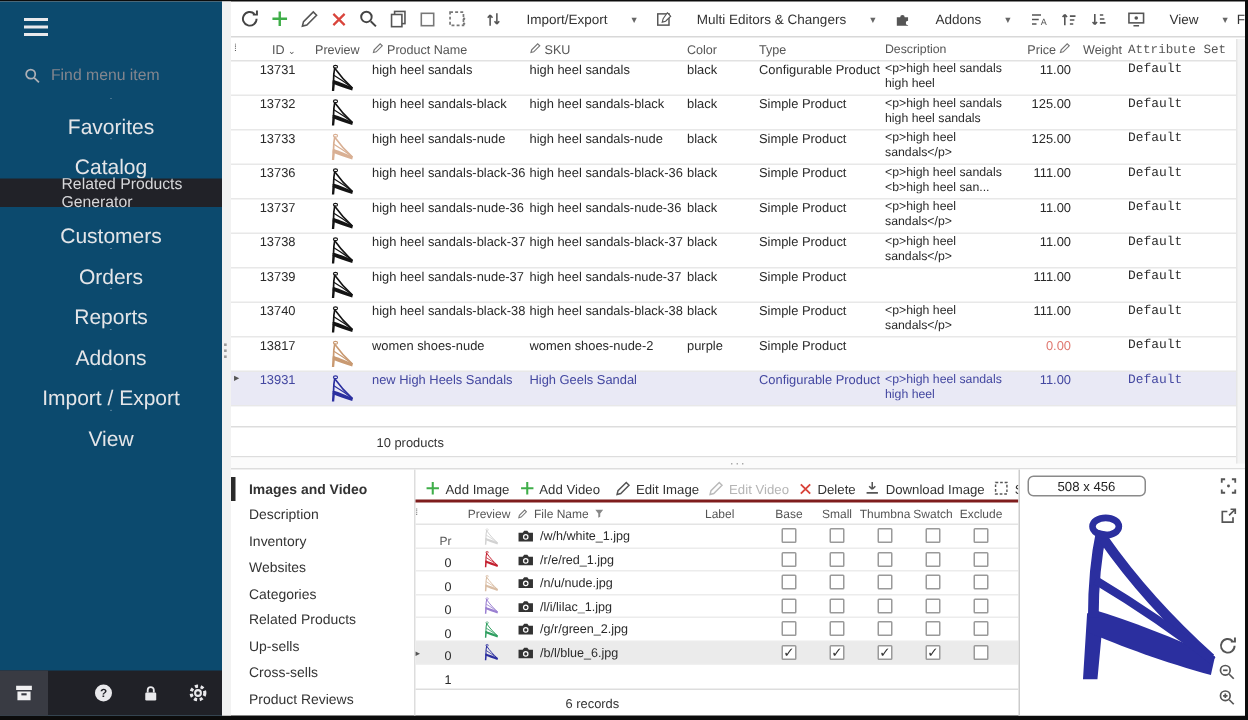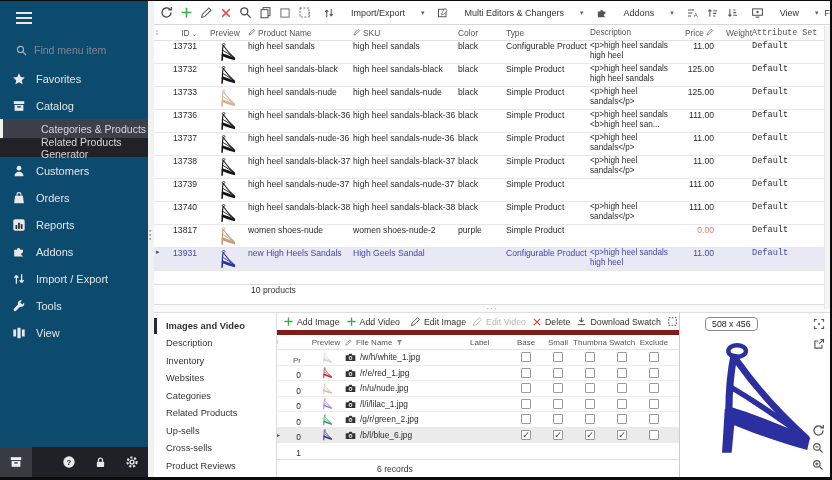--- a/index.html
+++ b/index.html
@@ -10,22 +10,22 @@
 .inner { position:relative; width:830px; height:476px; background:#fff; display:flex; }
 
 
 .sidebar { width:148px; background:#0c4a6e; color:#e4e5e8; flex:0 0 148px;
   position:relative; display:flex; flex-direction:column; }
 .burger { height:34px; display:flex; align-items:center; padding-left:16px; }
 .s-search { height:30px; display:flex; align-items:center; gap:7px; padding-left:16px; }
 .s-search input { background:transparent; border:none; outline:none; color:#cfd0d4;
   font-size:10.5px; width:100px; }
 .s-search input::placeholder { color:#84868e; }
-.nav-item { height:27px; display:flex; align-items:center; gap:10px; padding-left:12px;
-  font-size:11px; cursor:default; }
+.nav-item { height:27px; display:flex; align-items:center; gap:10px; padding-left:0;
+  font-size:14px; cursor:default;flex-direction:column; }
 .submenu { background:#212228; }
 .sub-item { height:19px; display:flex; align-items:center; padding-left:41px; font-size:10.5px;
   color:#d6d7da; position:relative; }
 .sub-item.active { background:#3d3f49; }
 .sub-item.active::before { content:""; position:absolute; left:0; top:0; bottom:0; width:3px;
   background:#f2f2f2; }
 .side-bottom { position:absolute; left:0; right:0; bottom:0; height:30px; background:#202127;
   display:flex; align-items:center; }
 .sb-cell { width:37px; height:30px; display:flex; align-items:center; justify-content:center; }
 .sb-cell.hl { background:#393b43; }
@@ -58,44 +58,44 @@
 .c-id{ width:40px; flex:0 0 40px; text-align:right; padding-right:7px;}
 .c-preview{ width:44px; flex:0 0 44px; display:flex; justify-content:center;}
 .c-name{ width:105px; flex:0 0 105px;}
 .c-sku{ width:105px; flex:0 0 105px;}
 .c-color{ width:48px; flex:0 0 48px;}
 .c-type{ width:84px; flex:0 0 84px;}
 .c-desc{ width:82px; flex:0 0 82px; white-space:normal; line-height:9.5px; max-height:19px;
   font-size:8.2px; padding-right:4px;}
 .c-price{ width:50px; flex:0 0 50px; text-align:right; padding-right:8px;}
 .c-price.red{ color:#e07a72; }
-.c-weight{ width:30px; flex:0 0 30px;text-align:right;}
+.c-weight{ width:30px; flex:0 0 30px;}
 .c-attr{ width:70px; flex:0 0 70px;font-family:Liberation Mono, monospace;}
 .h-pencil{ margin-right:2px; }
 .scrolltrack { position:absolute; right:0; top:25px; height:283px; width:6px; background:#f4f4f4;
   border-left:1px solid #e6e6e6; }
 
 .gap { height:13px; flex:0 0 13px; }
 .pstatus { height:21px; flex:0 0 21px; border-top:1px solid #ddd; border-bottom:1px solid #ddd;
-  font-size:8.6px; color:#333; display:flex; align-items:flex-start; padding-left:97px; }
+  font-size:8.6px; color:#333; display:flex; align-items:center; padding-left:97px; }
 .splitter { height:7px; flex:0 0 7px; background:#fbfbfb; display:flex; align-items:center;
   justify-content:center; color:#999; font-size:8px; letter-spacing:1px; line-height:3px; }
 
 
 .bottom { flex:1; display:flex; border-top:1px solid #ddd; min-height:0; }
 .tabs { width:123px; flex:0 0 123px; border-right:1px solid #ddd; padding-top:4px; }
 .tab { height:17.5px; display:flex; align-items:center; padding-left:12px; font-size:9.3px;
   color:#333; position:relative; }
 .tab.active { font-weight:bold; }
 .tab.active::before { content:""; position:absolute; left:0; top:1px; bottom:1px; width:3px;
   background:#2a2a2a; }
 
 .imgpanel { width:402px; flex:0 0 402px; display:flex; flex-direction:column; min-height:0; }
-.imgtb { height:22px; flex:0 0 22px; display:flex; align-items:center; padding:0 3px;
-  border-bottom:5px solid #7f1d1d; white-space:nowrap; overflow:hidden; }
+.imgtb { height:22px; flex:0 0 22px; display:flex; align-items:flex-end; padding:0 3px;
+  border-bottom:2px solid #7f1d1d; white-space:nowrap; overflow:hidden; }
 .ibtn { display:flex; align-items:center; gap:3px; font-size:8.8px; color:#333; padding:2px 3px;}
 .ibtn.dis { color:#b5b5b5; }
 .imghead { height:15px; flex:0 0 15px; display:flex; align-items:center; font-size:8px;
   color:#555; border-bottom:1px solid #e4e4e4; }
 .irow { display:flex; align-items:center; height:15.5px; border-bottom:1px solid #ececec;
   font-size:8.4px; color:#2a2a2a; }
 .irow.sel { background:#ebebeb; }
 .ic-marker{width:6px; flex:0 0 6px; font-size:6px; color:#555;}
 .ic-pr{width:24px; flex:0 0 24px; text-align:right; padding-right:6px;margin-top:36px;}
 .ic-prev{width:38px; flex:0 0 38px; display:flex; justify-content:center;}
@@ -104,21 +104,21 @@
 .ic-label{width:40px; flex:0 0 40px;}
 .ic-cb{width:32px; flex:0 0 32px; display:flex; justify-content:center;}
 .cb { width:10px; height:10px; border:1px solid #9a9a9a; border-radius:1px; background:#fff;
   font-size:9px; line-height:8px; text-align:center; color:#333; }
 .istatus { height:18px; flex:0 0 18px; border-top:1px solid #ddd; font-size:8.6px; color:#333;
   display:flex; align-items:center; padding-left:100px; margin-top:auto; }
 
 .preview { flex:1; border-left:1px solid #ccc; position:relative; background:#fff;
   display:flex; align-items:center; justify-content:center; }
 .size-badge { position:absolute; top:4px; left:5px; border:1px solid #8a8a8a; border-radius:4px;
-  padding:1px 6px; font-size:8.8px; color:#222; background:#fff;margin-left:20px; }
+  padding:1px 19px; font-size:8.8px; color:#222; background:#fff; }
 .pv-topicons { position:absolute; top:5px; right:5px; display:flex; flex-direction:column; gap:8px; }
 .pv-boticons { position:absolute; bottom:6px; right:5px; display:flex; flex-direction:column; gap:5px; }
 svg { display:block; }
 </style>
 </head>
 <body>
 
 <div class="app">
 <div class="inner">
 
@@ -146,23 +146,20 @@
     </div>
     <div class="nav-item">
       <svg width="14" height="14" viewBox="0 0 16 16">
         <path d="M2 2.5 h12 v3.2 H2 Z" fill="#e9e9ec"></path>
             <path d="M3 6.8 h10 v6.7 H3 Z" fill="#e9e9ec"></path>
         <rect x="6" y="8.2" width="4" height="1.6" fill="#2b2c33"></rect>
       </svg>
       <span>Catalog</span>
     </div>
     <div class="submenu">
-      <div class="sub-item active">
-        <span>Categories &amp; Products</span>
-          </div>
       <div class="sub-item">
         <span>Related Products Generator</span>
           </div>
     </div>
     <div class="nav-item">
       <svg width="14" height="14" viewBox="0 0 16 16">
         <circle cx="8" cy="4.8" r="2.7" fill="#e9e9ec"></circle>
             <path d="M2.8 14 a5.2 5.2 0 0 1 10.4 0 Z" fill="#e9e9ec"></path>
       </svg>
       <span>Customers</span>
@@ -188,26 +185,20 @@
         <path d="M2.5 6.5 h3 a2 2 0 1 1 4 0 h3 v3 a2 2 0 1 0 0 4 v.5 h-10 Z" fill="#e9e9ec" transform="translate(0,-1)"></path>
       </svg>
       <span>Addons</span>
     </div>
     <div class="nav-item">
       <svg width="14" height="14" viewBox="0 0 16 16">
         <path d="M5 13.5 V4 M5 4 l-2.3 2.6 M5 4 l2.3 2.6" fill="none" stroke="#e9e9ec" stroke-width="1.5"></path>
         <path d="M11 2.5 v9.5 M11 12 l-2.3-2.6 M11 12 l2.3-2.6" fill="none" stroke="#e9e9ec" stroke-width="1.5"></path>
       </svg>
       <span>Import / Export</span>
-    </div>
-    <div class="nav-item">
-      <svg width="14" height="14" viewBox="0 0 16 16">
-        <path d="M13.8 4.2 a3.6 3.6 0 0 1-4.6 4.6 L4.6 13.4 a1.7 1.7 0 0 1-2.4-2.4 L6.8 6.4 A3.6 3.6 0 0 1 11.4 1.8 L9.3 3.9 l2.4 2.4 2.1-2.1 Z" fill="#e9e9ec"></path>
-      </svg>
-      <span>Tools</span>
     </div>
     <div class="nav-item">
       <svg width="14" height="14" viewBox="0 0 16 16">
         <rect x="1.5" y="4" width="3.2" height="8" fill="#e9e9ec"></rect>
             <rect x="6.2" y="2" width="3.6" height="12" fill="#e9e9ec"></rect>
             <rect x="11.3" y="4" width="3.2" height="8" fill="#e9e9ec"></rect>
       </svg>
       <span>View</span>
     </div>
 
@@ -648,21 +639,21 @@
             <svg width="10" height="10" viewBox="0 0 16 16">
                   <path d="M3 3 L13 13 M13 3 L3 13" stroke="#d9453c" stroke-width="2"></path>
                 </svg>
             <span>Delete</span>
               </div>
           <div class="ibtn">
             <svg width="11" height="11" viewBox="0 0 16 16">
               <path d="M8 2 v7 M8 9 l-3-3 M8 9 l3-3" fill="none" stroke="#555" stroke-width="1.5"></path>
               <path d="M2.5 12.5 h11" stroke="#555" stroke-width="1.5"></path>
                 </svg>
-            <span>Download Swatch</span>
+            <span>Download Image</span>
               </div>
           <div class="ibtn">
             <svg width="11" height="11" viewBox="0 0 16 16">
               <rect x="2.5" y="2.5" width="11" height="11" fill="none" stroke="#555" stroke-width="1.4" stroke-dasharray="2.6 1.8"></rect>
                 </svg>
             <span>Set Resize Rule</span>
               </div>
 
         </div>
 

